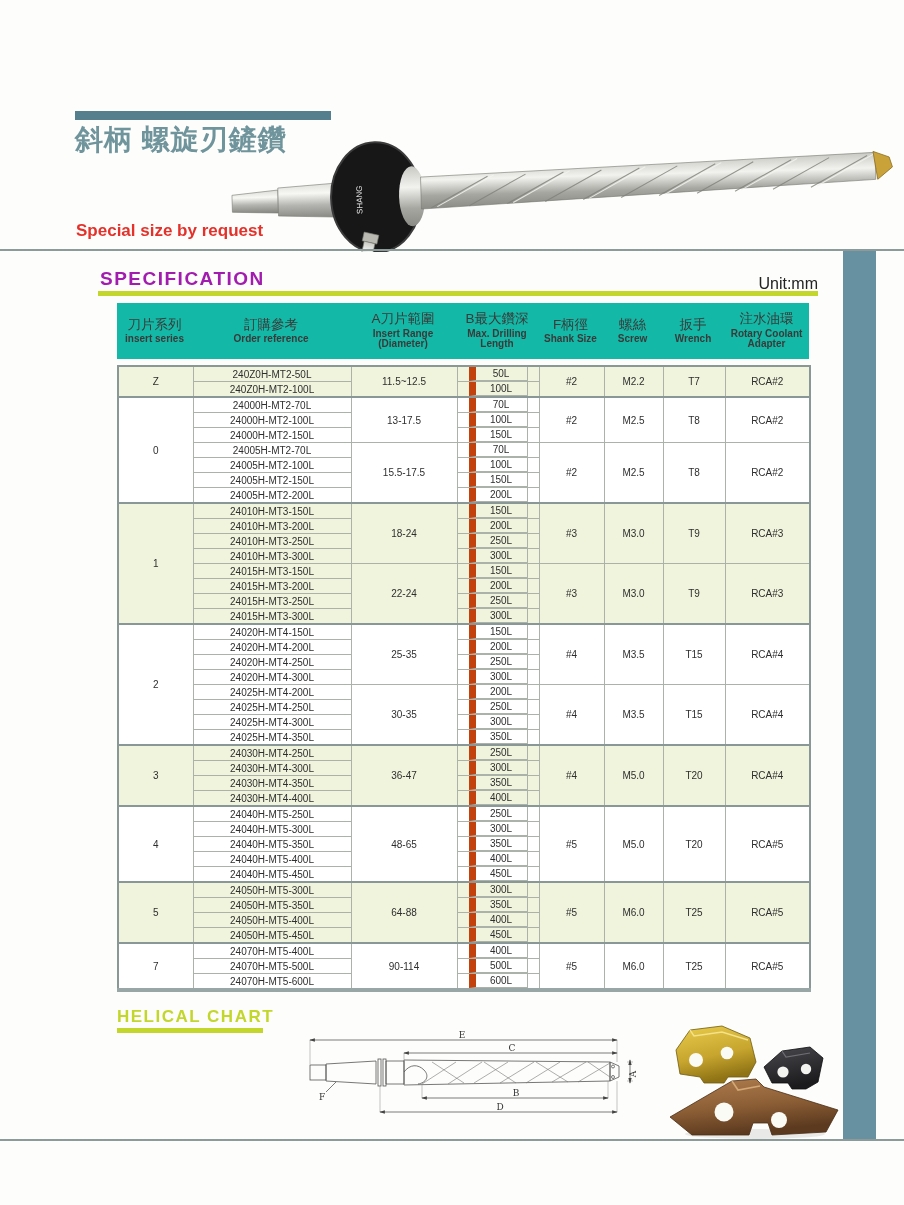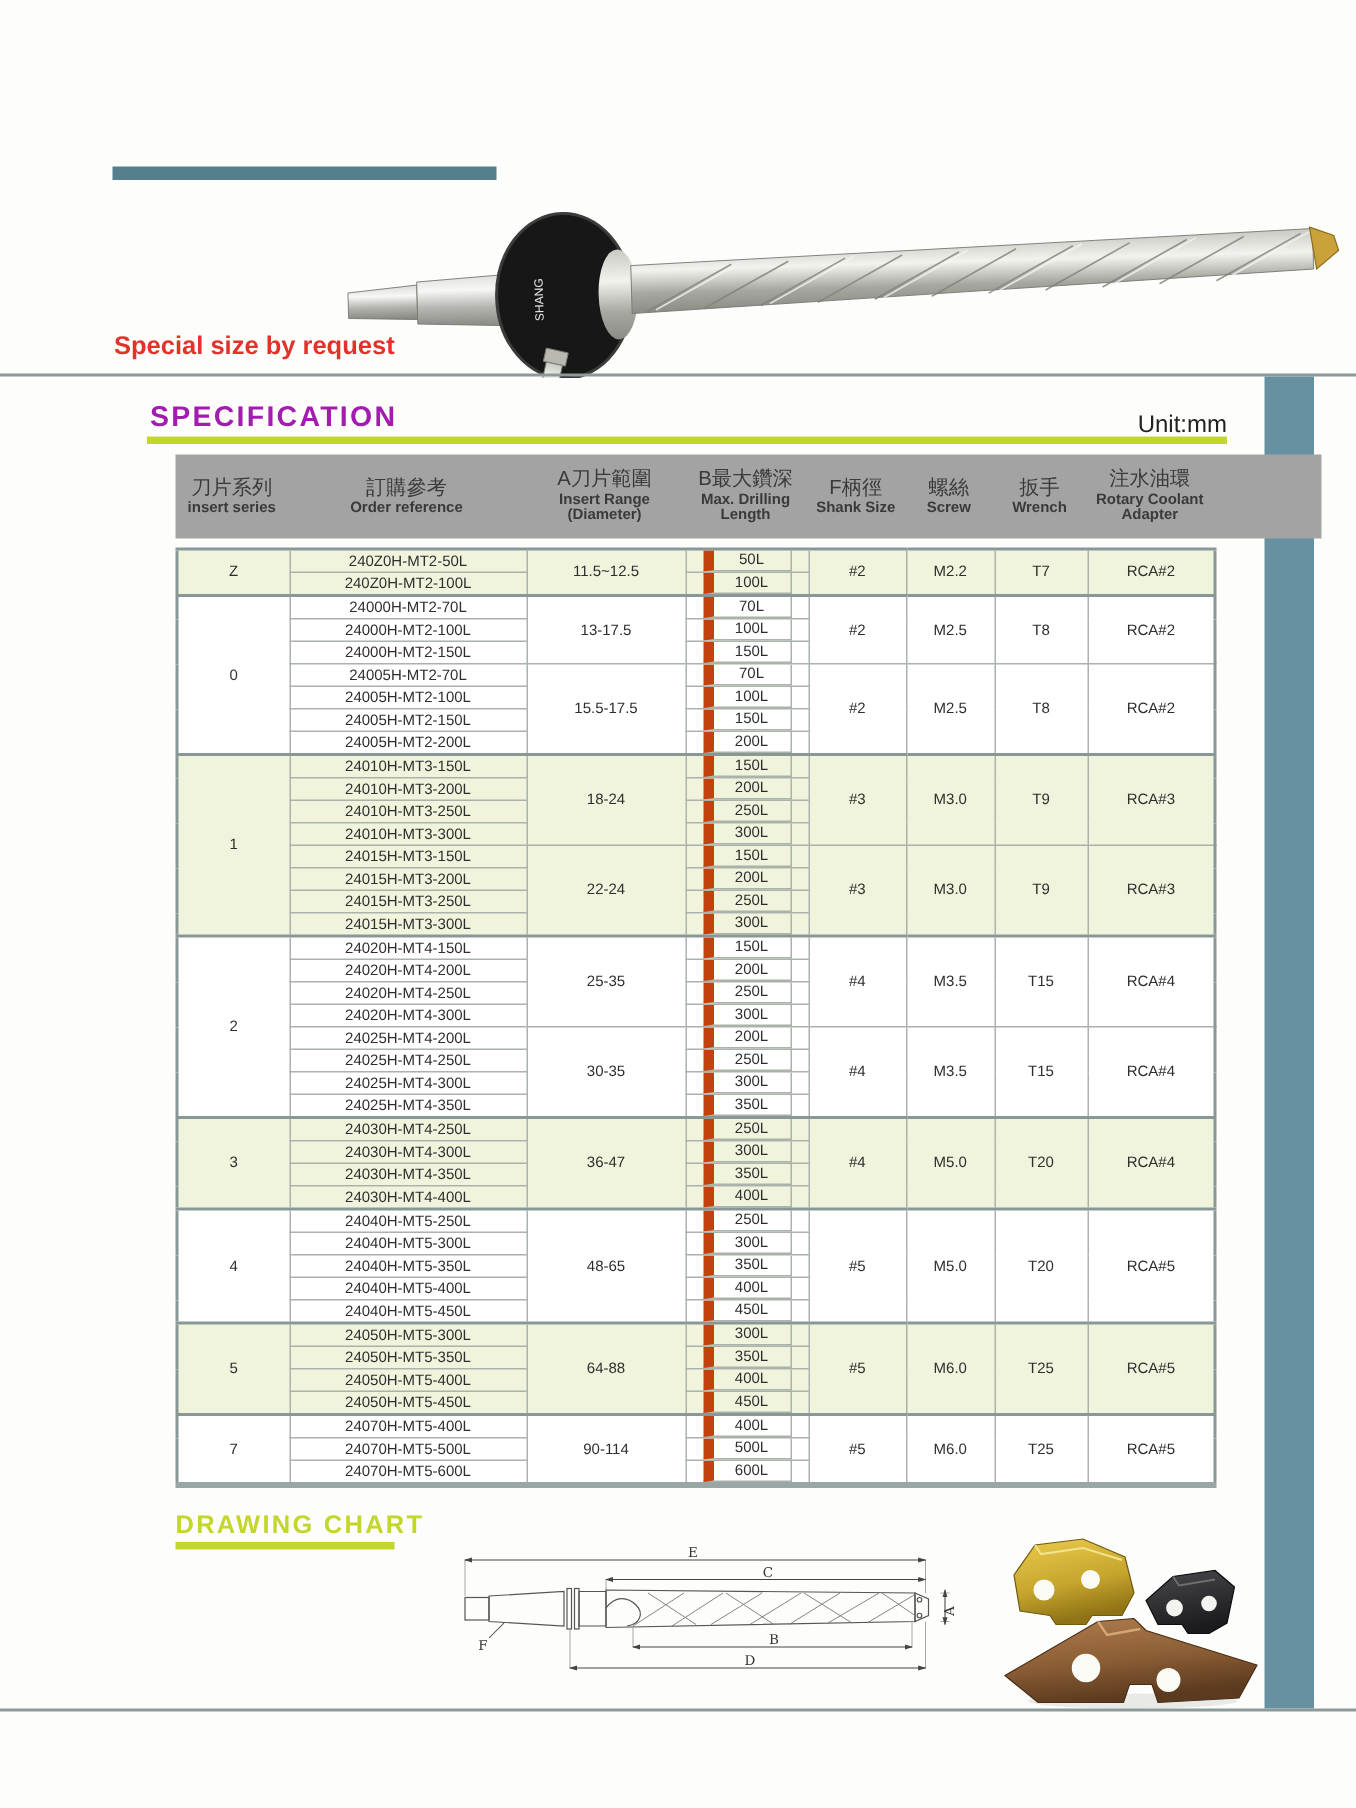--- a/index.html
+++ b/index.html
@@ -21,22 +21,22 @@
   
   .spec-heading{position:absolute;left:100px;top:268px;font-size:19px;font-weight:bold;
                 color:#a21caf;letter-spacing:1.5px;}
   .spec-underline{position:absolute;left:98px;top:291px;width:720px;height:5px;background:#c3d62c;}
   .unit-label{position:absolute;left:658px;top:275px;width:160px;text-align:right;font-size:16px;color:#222;}
   .draw-heading{position:absolute;left:117px;top:1007px;font-size:17px;font-weight:bold;
                 color:#c3d62c;letter-spacing:1.5px;}
   .draw-underline{position:absolute;left:117px;top:1028px;width:146px;height:5px;background:#c3d62c;}
 
   
-  .thead{position:absolute;left:117px;top:303px;width:764px;height:56px;background:#a3a3a3;
-         display:flex;align-items:center;}
+  .thead{position:absolute;left:117px;top:303px;width:692px;height:56px;background:#14b8a6;
+         display:flex;align-items:center;justify-content:center;}
   .hc{text-align:center;color:#3a3a3a;line-height:1.05;}
   .hcjk{font-size:13.5px;margin-bottom:2px;}
   .hen{font-size:10px;font-weight:bold;}
   .c1{width:75px}.c2{width:158px}.c3{width:106px}.c4{width:82px}
   .c5{width:65px}.c6{width:59px}.c7{width:62px}.c8{width:85px}
 
   table.spec{position:absolute;left:117px;top:365px;width:692px;border-collapse:collapse;
              table-layout:fixed;border:2px solid #8a9797;border-bottom:4px solid #99a6a6;}
   table.spec td{border:1px solid #aab2aa;height:14px;font-size:10px;text-align:center;
                 color:#2e2e2e;padding:0;white-space:nowrap;}
@@ -53,20 +53,21 @@
   .tech{position:absolute;left:292px;top:1030px;width:385px;height:112px;}
   .inserts{position:absolute;left:660px;top:1020px;width:180px;height:120px;}
   .tech text{font-family:"DejaVu Serif",serif;font-size:9px;fill:#333;}
 </style>
 </head>
 <body>
 
 <div class="page">
 
   <div class="title-bar"></div>
+  <div class="subtitle-cjk">斜柄 螺旋刃鏟鑽</div>
   <div class="special-note">Special size by request</div>
 
   <svg class="photo" viewBox="0 0 676 122">
     <defs>
       <linearGradient id="metal" x1="0" y1="0" x2="0" y2="1">
         <stop offset="0" stop-color="#dcdcd8"></stop>
           <stop offset="0.3" stop-color="#f7f7f4"></stop>
         <stop offset="0.62" stop-color="#b4b4b0"></stop>
           <stop offset="1" stop-color="#84847f"></stop>
       </linearGradient>
@@ -478,21 +479,21 @@
         </tr>
         <tr class="w">
           <td class="oref">24070H-MT5-600L</td>
           <td class="drill">
             <div class="dbox">600L</div>
           </td>
         </tr>
       </tbody>
   </table>
 
-  <div class="draw-heading">DRAWING CHART</div>
+  <div class="draw-heading">HELICAL CHART</div>
   <div class="draw-underline"></div>
 
   <svg class="tech" viewBox="0 0 385 112">
     <defs>
       <marker id="ar" markerWidth="8" markerHeight="6" refX="7" refY="3" orient="auto">
         <polygon points="0,0.6 8,3 0,5.4" fill="#444"></polygon>
       </marker>
       <marker id="al" markerWidth="8" markerHeight="6" refX="1" refY="3" orient="auto">
         <polygon points="8,0.6 0,3 8,5.4" fill="#444"></polygon>
       </marker>

